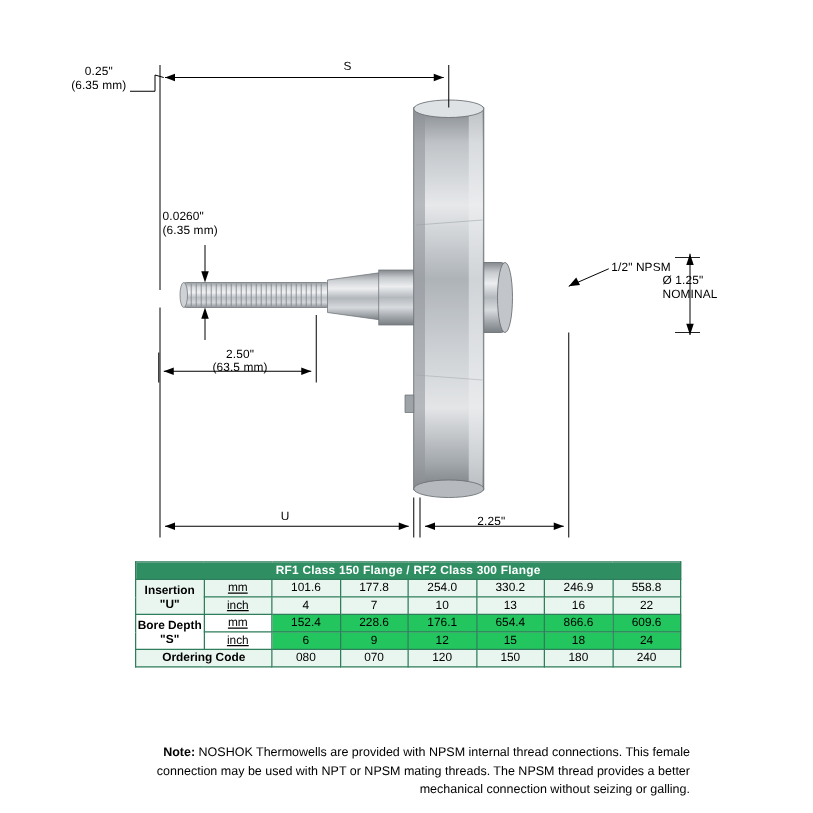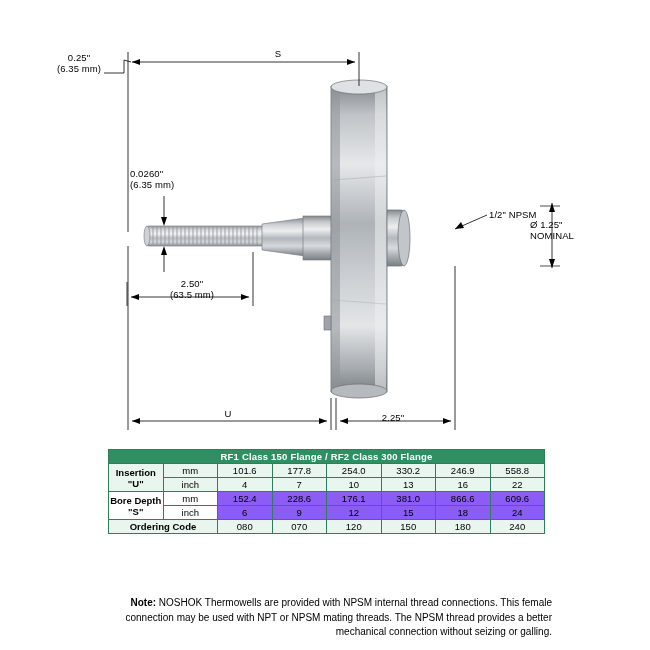--- a/index.html
+++ b/index.html
@@ -74,22 +74,23 @@
     background: #ffffff;
     font-weight: bold;
     font-size: 9.5px;
     text-align: center;
     width: 112px;
   }
   .unitcell {
     background: #ffffff;
     width: 54px;
     font-size: 9.5px;
-  }
-  .valcell { background: #8b5cf6; }
+    text-decoration: underline;
+  }
+  .valcell { background: #22c55e; }
   .tint .rowlabel, .tint .unitcell, .tint .valcell { background: #e9f5ef; }
 
   
   #note {
     position: absolute;
     left: 112px;
     top: 596px;
     width: 440px;
     font-size: 10px;
     line-height: 14.5px;
@@ -289,21 +290,21 @@
         <td class="valcell">16</td>
         <td class="valcell">22</td>
       </tr>
 
       <tr>
         <td class="rowlabel" rowspan="2">Bore Depth "S"</td>
         <td class="unitcell">mm</td>
         <td class="valcell">152.4</td>
         <td class="valcell">228.6</td>
         <td class="valcell">176.1</td>
-        <td class="valcell">381.0</td>
+        <td class="valcell">654.4</td>
         <td class="valcell">866.6</td>
         <td class="valcell">609.6</td>
       </tr>
       <tr>
         <td class="unitcell">inch</td>
         <td class="valcell">6</td>
         <td class="valcell">9</td>
         <td class="valcell">12</td>
         <td class="valcell">15</td>
         <td class="valcell">18</td>

